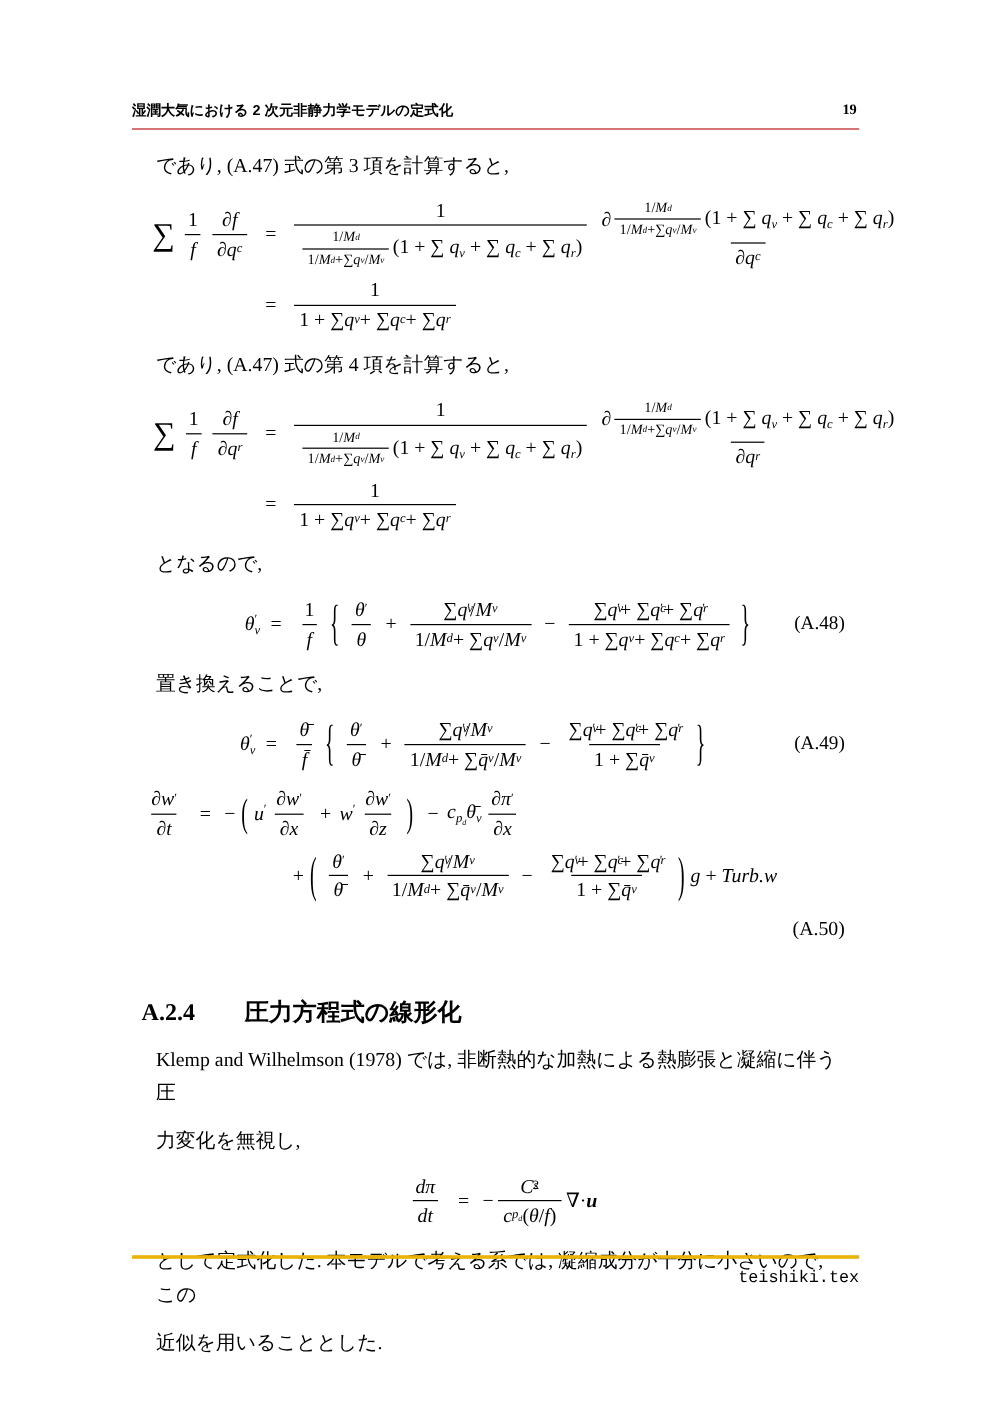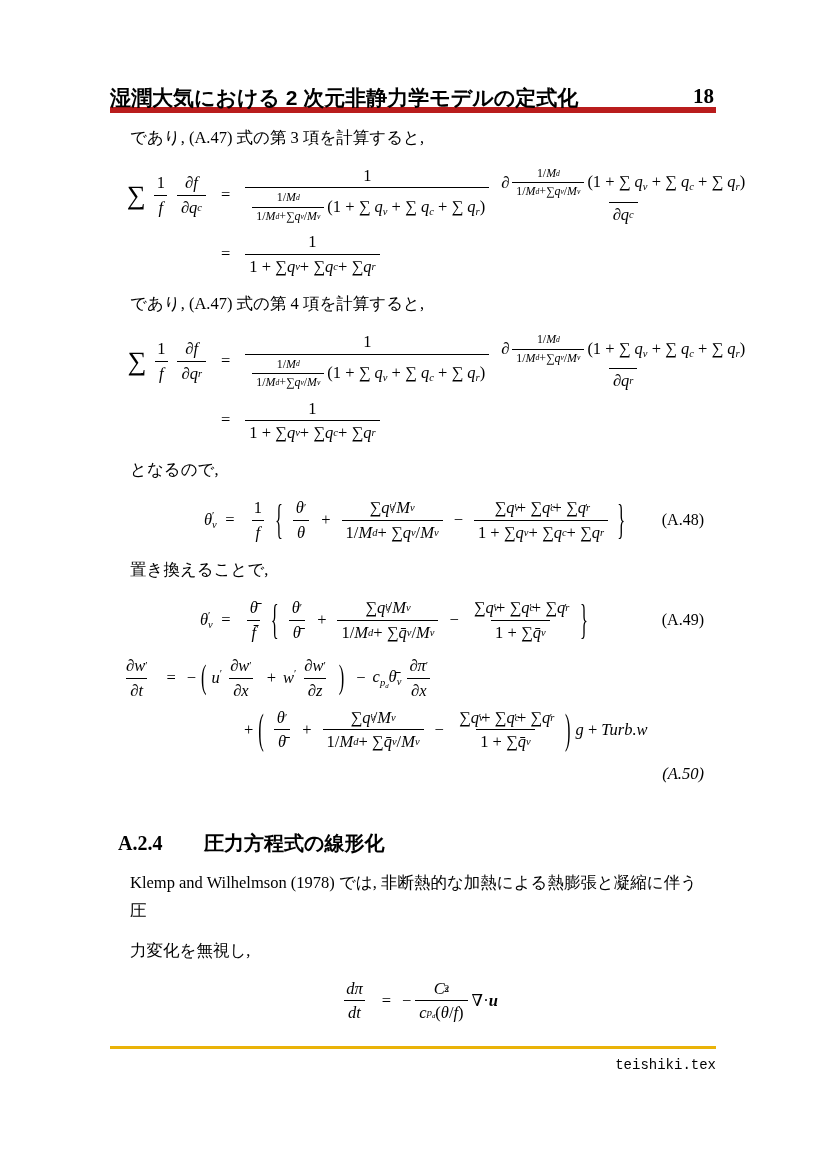--- a/index.html
+++ b/index.html
@@ -1,40 +1,40 @@
 <!DOCTYPE html>
 <html><head>
 <meta charset="utf-8">
 <style>
   html,body{margin:0;padding:0;background:#ffffff;}
   .page{position:relative;width:826px;height:1169px;background:#fff;color:#000;
         font-family:"Liberation Serif","DejaVu Serif",serif;overflow:hidden;}
   
   .pagehead{position:absolute;left:110px;top:84px;width:606px;height:23px;
-            border-bottom:6px solid #b91c1c;font-size:21px;}
+            border-bottom:1px solid #b91c1c;font-size:12px;}
   .ph-main{position:absolute;left:0;top:0;white-space:nowrap;
            font-family:"Liberation Sans","DejaVu Sans",sans-serif;font-weight:bold;}
   .ph-sec{position:absolute;left:272px;top:0;white-space:nowrap;
           font-family:"Liberation Sans","DejaVu Sans",sans-serif;font-weight:bold;}
   .ph-num{position:absolute;right:2px;top:0;font-weight:bold;}
   
   .main{position:absolute;left:118px;top:112px;width:600px;font-size:16.5px;}
   .main p{margin:12px;line-height:28px;}
   .mt-lg{margin-top:28px;} .mt-md{margin-top:12px;} .mt-sm{margin-top:6px;}
   
   .eqblock{margin:10px 0;}
   .row{display:flex;align-items:center;margin:4px 0;white-space:nowrap;}
   .lhs{display:flex;align-items:center;justify-content:flex-end;min-width:92px;}
   .lhs50{min-width:34px;}
   .rel{padding:0 11px;}
   .op{padding:0 7px;}
   .eqlabel{margin-left:auto;padding-right:14px;font-size:16px;}
   .ind48{margin-left:86px;} .ind49{margin-left:82px;} .ind50b{margin-left:126px;}
   .center{justify-content:center;}
-  .labelrow{justify-content:flex-end;padding-right:14px;margin-top:10px;font-style:italic;}
+  .labelrow{justify-content:flex-end;padding-right:14px;margin-top:10px;}
   i{font-style:italic;}
   sub{font-size:64%;vertical-align:-0.32em;}
   sup{font-size:64%;vertical-align:0.55em;}
   sub+sup{margin-left:-0.45em;}
   .frac{display:inline-flex;flex-direction:column;align-items:center;justify-content:center;
         vertical-align:middle;margin:0 4px;text-align:center;}
   .frac>.num,.frac>.den{display:flex;align-items:center;justify-content:center;
         padding:1px 4px;line-height:1.3;white-space:nowrap;}
   .frac>.den{border-top:1px solid #000;}
   .frac .frac{font-size:0.72em;margin:0 3px;}
@@ -51,21 +51,21 @@
             padding-top:8px;display:flex;justify-content:flex-end;font-size:15.5px;}
   .mono{font-family:"Liberation Mono","DejaVu Sans Mono",monospace;font-size:14px;}
 </style>
 </head>
 <body>
 
 <div class="page">
 
   <div class="pagehead">
     <span class="ph-main">湿潤大気における 2 次元非静力学モデルの定式化</span>
-    <span class="ph-num">18</span>
+    <span class="ph-num">19</span>
   </div>
 
   <div class="main">
 
     <p class="mt-lg">であり, (A.47) 式の第 3 項を計算すると,</p>
 
     <div class="eqblock">
       <div class="row">
         <span class="lhs">
           <span class="bigsum">∑</span>
@@ -356,20 +356,22 @@
             <i>C</i>
             <sub><i>s</i></sub>
             <sup>2</sup>
           </span>
           <span class="den"><i>c</i><sub><i>p</i><sub><i>d</i></sub></sub>(<i>θ</i>/<i>f</i>)</span>
         </span>
       <span>∇·</span>
       <span class="bu"><i>u</i></span>
     </div>
 
+    <p class="mt-sm">として定式化した. 本モデルで考える系では, 凝縮成分が十分に小さいので, この</p>
+    <p>近似を用いることとした.</p>
 
   </div>
 
   <div class="pagefoot">
     <span class="mono">teishiki.tex</span>
   </div>
 
 </div>
 
 </body></html>

